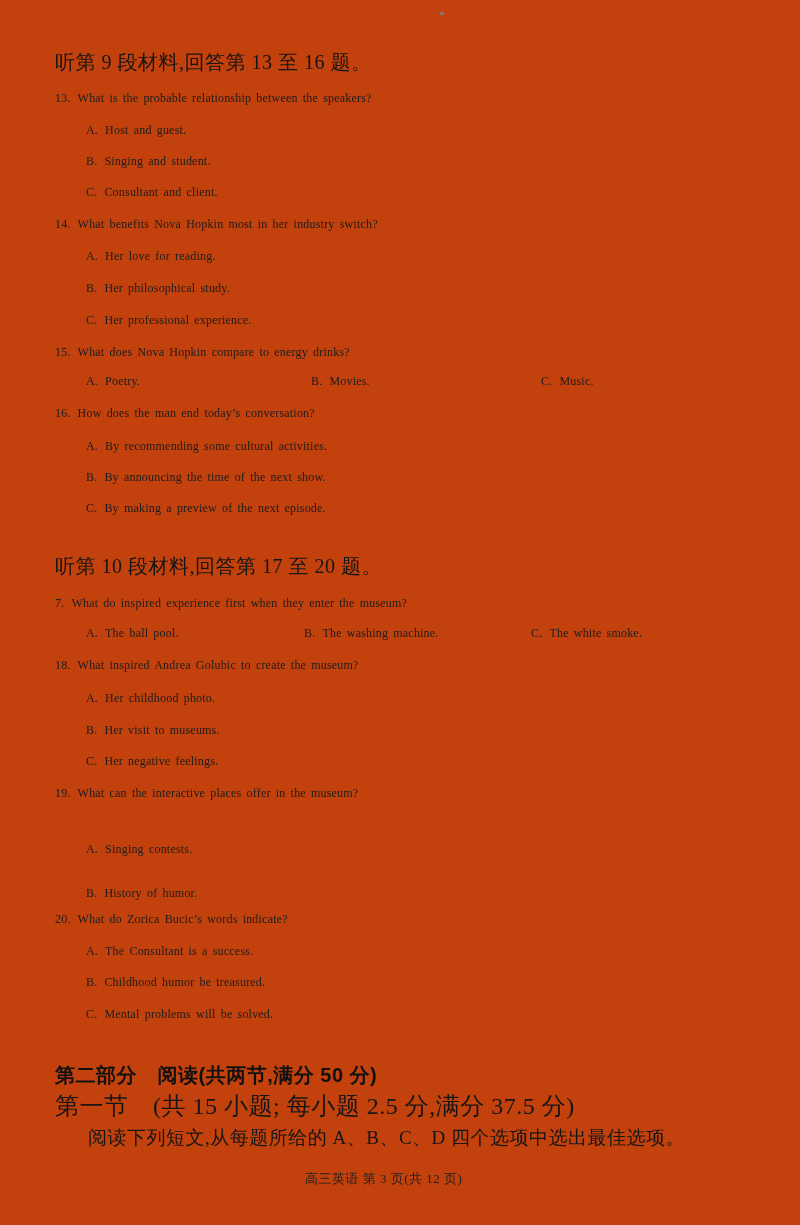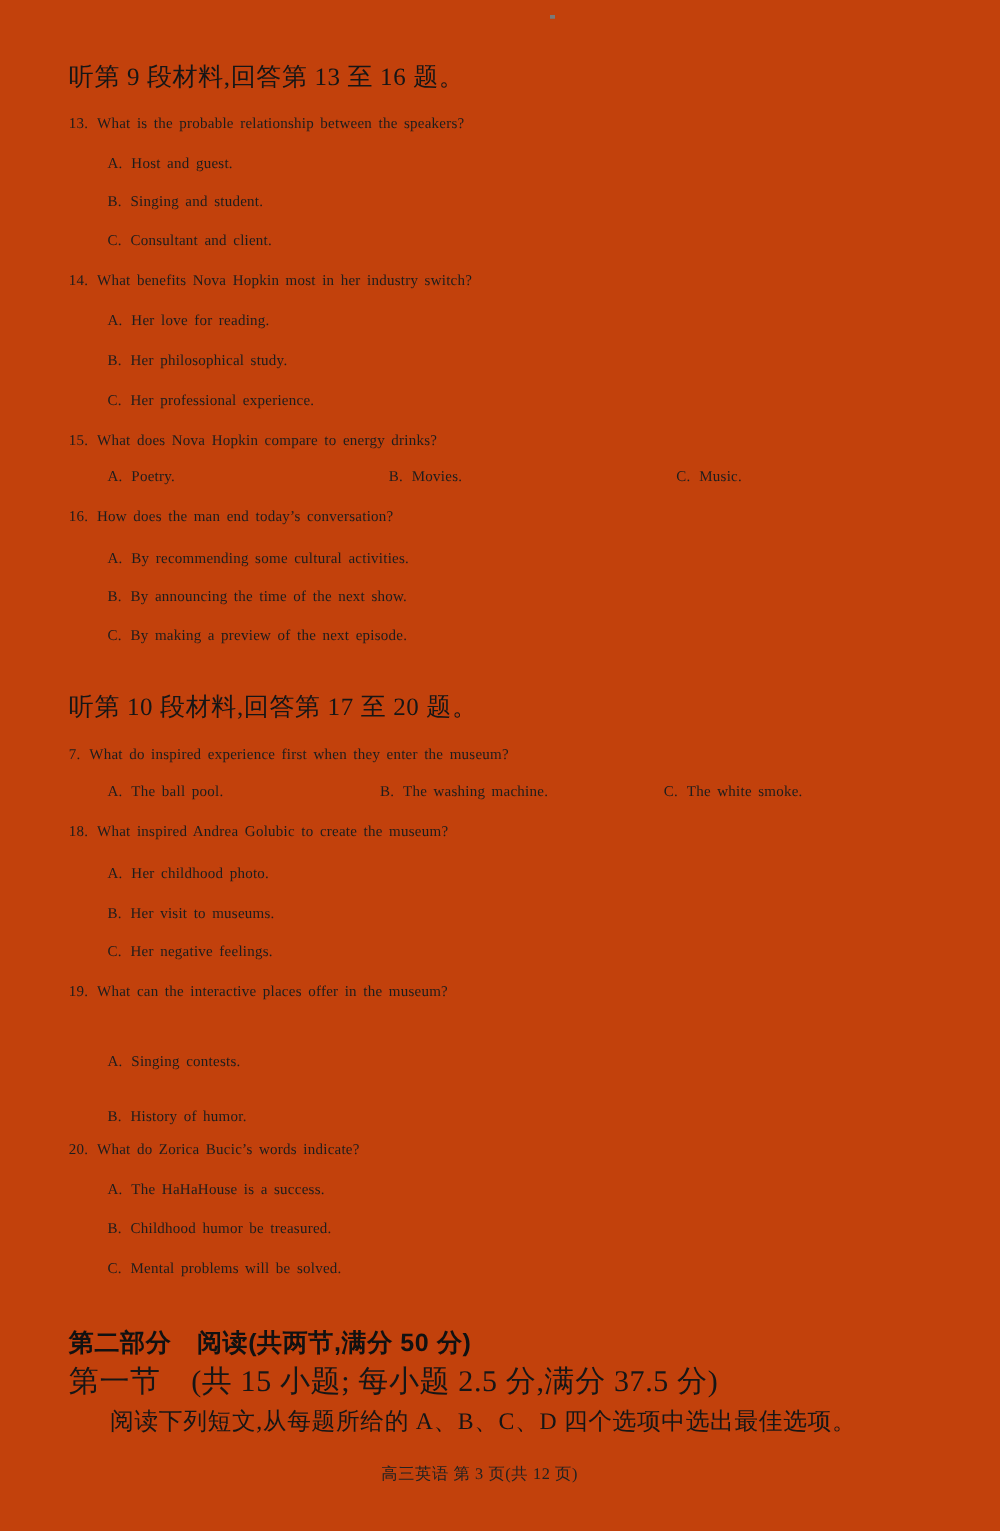--- a/index.html
+++ b/index.html
@@ -111,21 +111,21 @@
     <span class="qnum">A.</span><span>Singing contests.</span>
   </div>
   <div class="line en opt" style="top:880px">
     <span class="qnum">B.</span><span>History of humor.</span>
   </div>
 
   <div class="line en q" style="top:906px">
     <span class="qnum">20.</span><span>What do Zorica Bucic’s words indicate?</span>
   </div>
   <div class="line en opt" style="top:938px">
-    <span class="qnum">A.</span><span>The HaHaHouse is a success.</span>
+    <span class="qnum">A.</span><span>The Consultant is a success.</span>
   </div>
   <div class="line en opt" style="top:969px">
     <span class="qnum">B.</span><span>Childhood humor be treasured.</span>
   </div>
   <div class="line en opt" style="top:1001px">
     <span class="qnum">C.</span><span>Mental problems will be solved.</span>
   </div>
 
   <div class="line zh-bold" style="top:1062px;left:55px">第二部分　阅读(共两节,满分 50 分)</div>
   <div class="line zh" style="top:1093px;left:55px;font-size:24px">第一节　(共 15 小题; 每小题 2.5 分,满分 37.5 分)</div>

